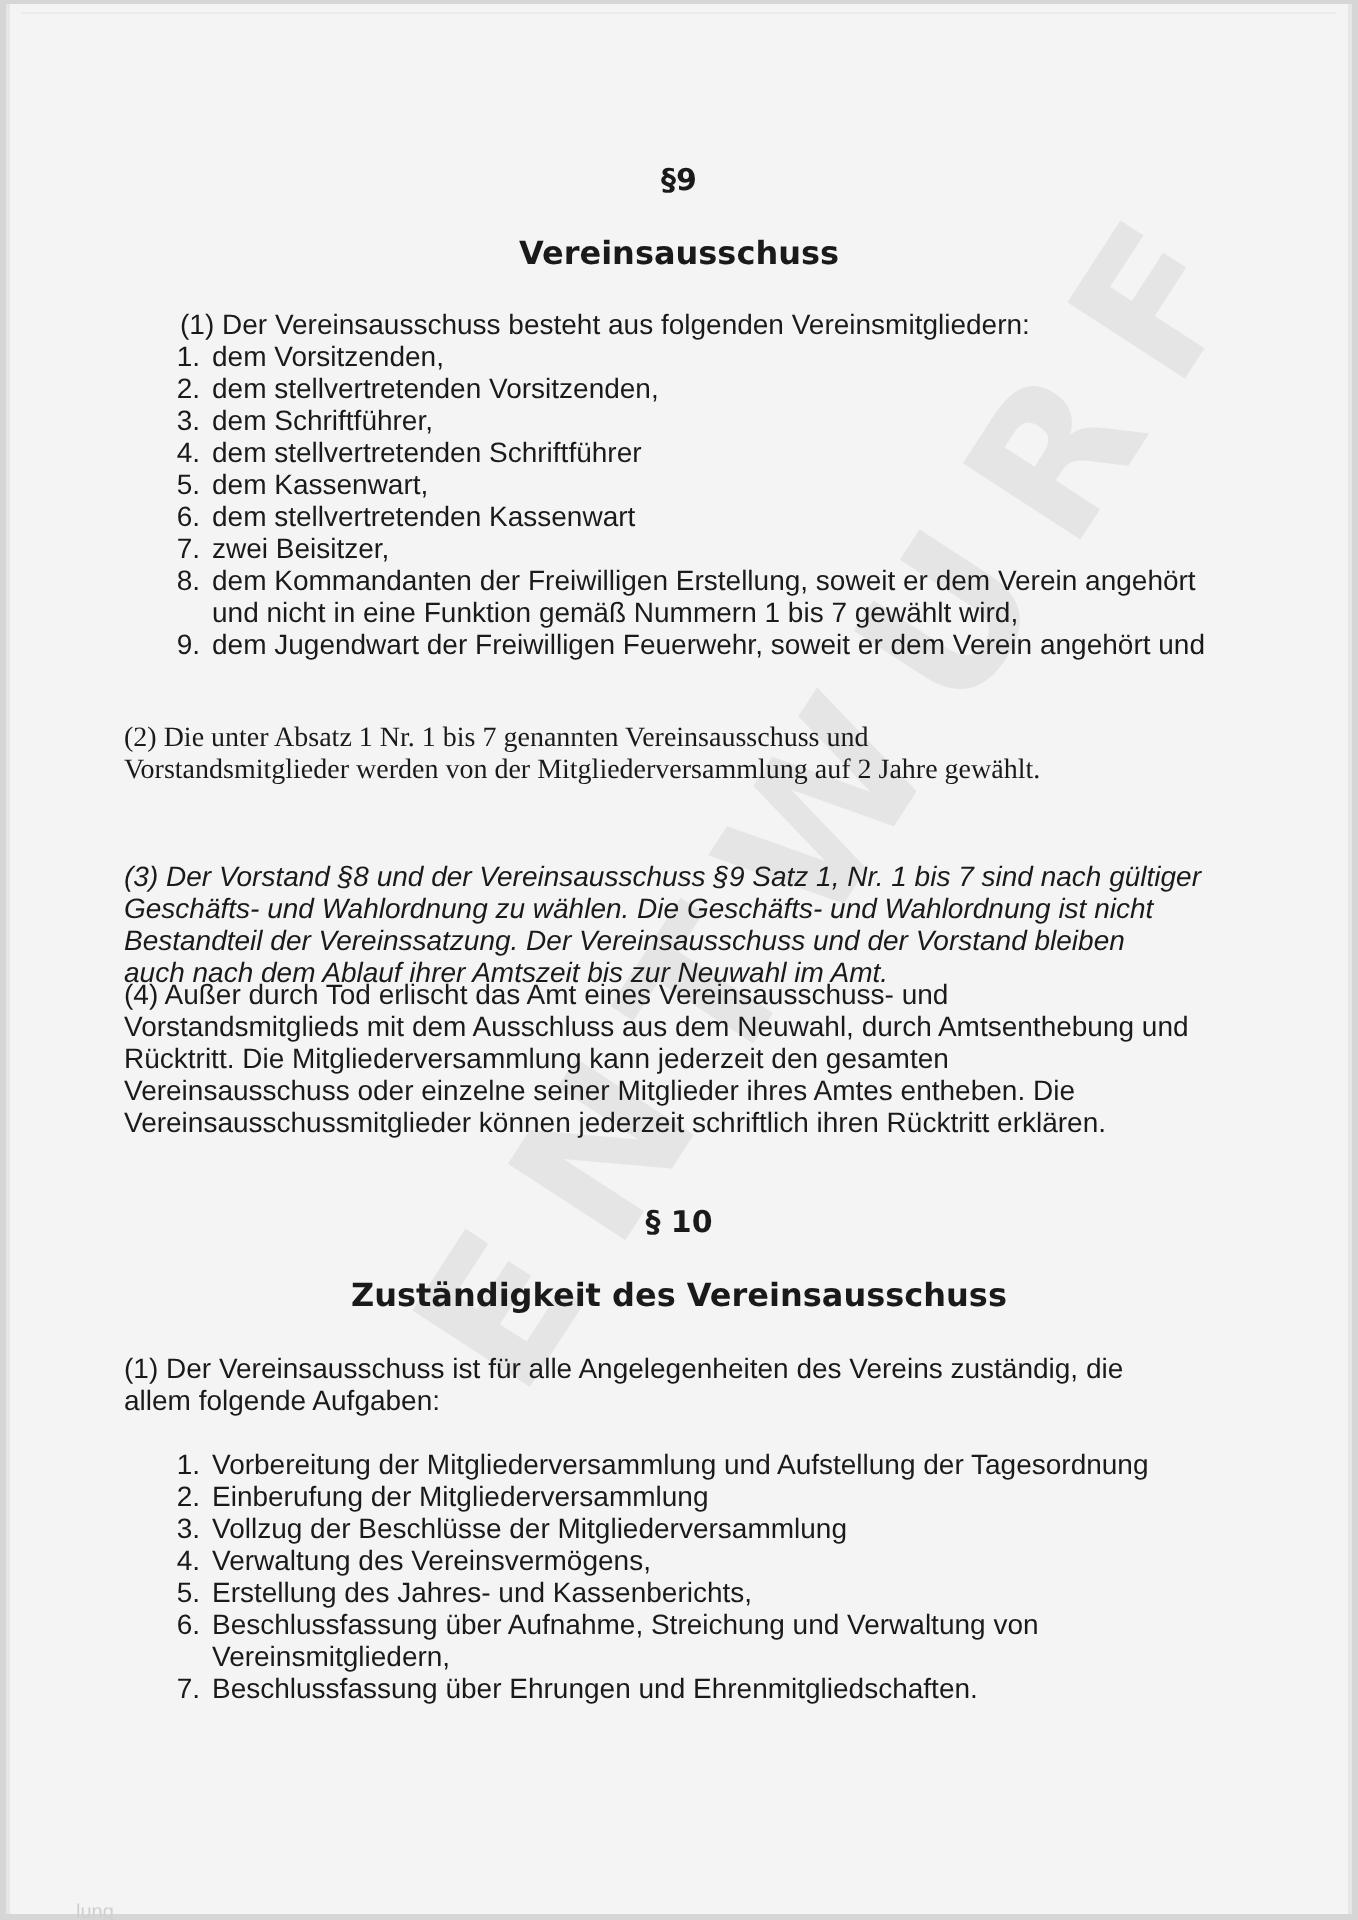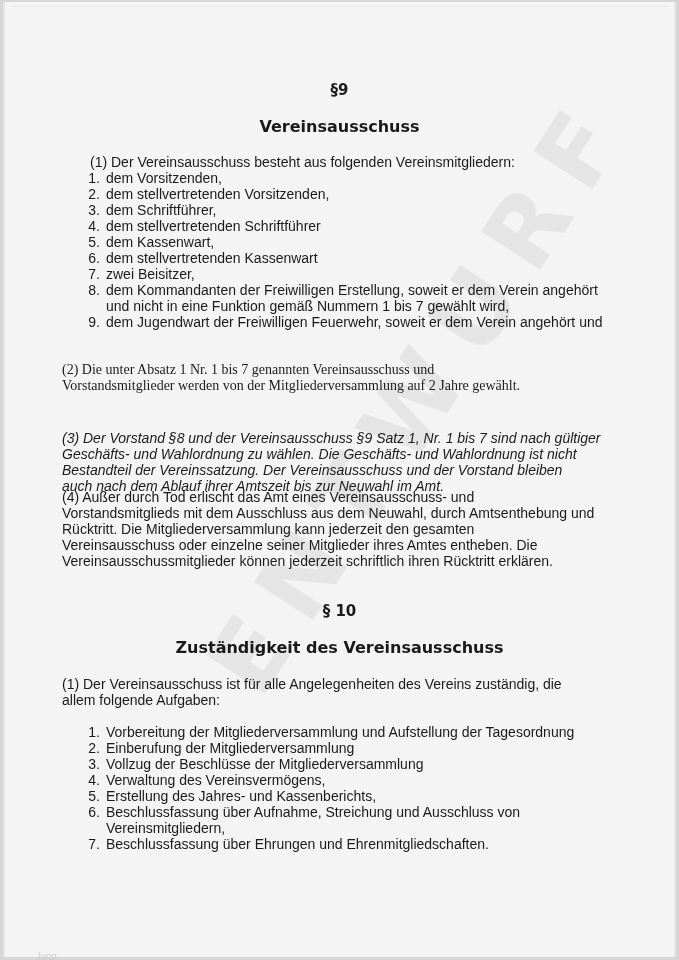--- a/index.html
+++ b/index.html
@@ -169,21 +169,21 @@
     <li>
         <span class="num">4.</span>
         <span class="line">Verwaltung des Vereinsvermögens,</span>
       </li>
     <li>
         <span class="num">5.</span>
         <span class="line">Erstellung des Jahres- und Kassenberichts,</span>
       </li>
     <li>
         <span class="num">6.</span>
-        <span class="line">Beschlussfassung über Aufnahme, Streichung und Ausschluss von</span>
+        <span class="line">Beschlussfassung über Aufnahme, Streichung und Verwaltung von</span>
         <span class="line">Vereinsmitgliedern,</span>
       </li>
     <li>
         <span class="num">7.</span>
         <span class="line">Beschlussfassung über Ehrungen und Ehrenmitgliedschaften.</span>
       </li>
   </ol>
 
   <div class="footer">lung</div>
 </div>

